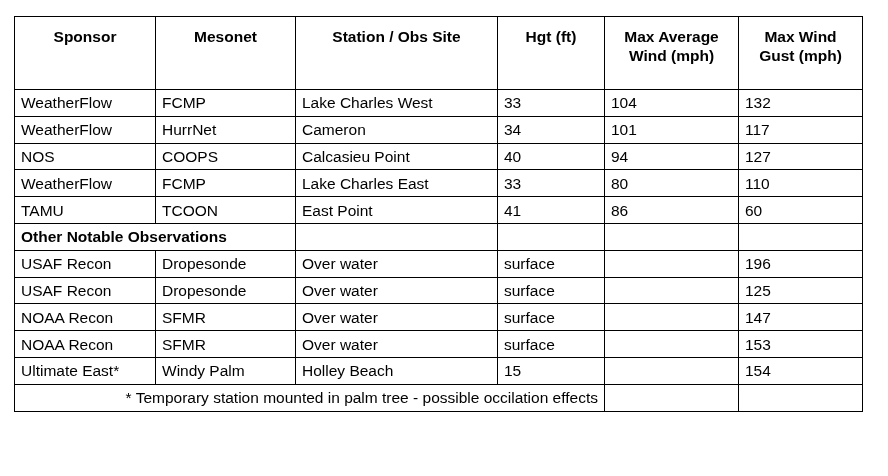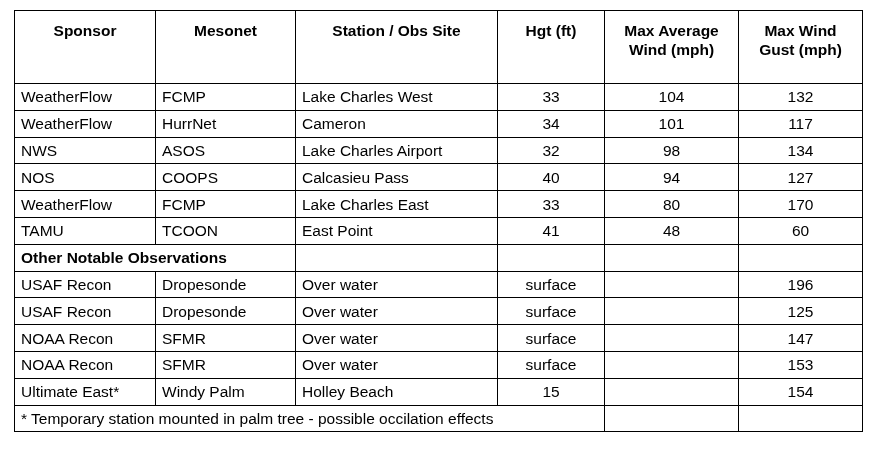--- a/index.html
+++ b/index.html
@@ -10,21 +10,21 @@
   body {
     width: 888px;
     height: 476px;
     font-family: "Liberation Sans", sans-serif;
     color: #000000;
     overflow: hidden;
   }
   #wind-table-wrap {
     position: absolute;
     left: 14px;
-    top: 10px;
+    top: 16px;
     width: 848px;
   }
   table.wind-table {
     border-collapse: collapse;
     table-layout: fixed;
     width: 848px;
     background: #ffffff;
   }
   table.wind-table td,
   table.wind-table th {
@@ -52,28 +52,28 @@
     height: 26.8px;
   }
   .col-sponsor  { width: 141px; }
   .col-mesonet  { width: 140px; }
   .col-station  { width: 202px; }
   .col-hgt      { width: 107px; }
   .col-avg      { width: 134px; }
   .col-gust     { width: 124px; }
 
   .t-left   { text-align: left; margin-top: 33px; }
-  .t-center { text-align: center; }
+  .t-center { text-align: left; }
   .section-row td.section-label {
     font-weight: bold;
     text-align: left;
     margin-top: 11px;
   }
   .footnote-row td.footnote-cell {
-    text-align: left;
+    text-align: right;
   }
 </style>
 </head>
 <body>
 
 <div id="wind-table-wrap">
   <table class="wind-table">
     <colgroup>
       <col class="col-sponsor">
       <col class="col-mesonet">
@@ -110,49 +110,41 @@
       </tr>
       <tr>
         <td class="t-left">WeatherFlow</td>
         <td class="t-left">HurrNet</td>
         <td class="t-left">Cameron</td>
         <td class="t-center">34</td>
         <td class="t-center">101</td>
         <td class="t-center">117</td>
       </tr>
       <tr>
-        <td class="t-left">NWS</td>
-        <td class="t-left">ASOS</td>
-        <td class="t-left">Lake Charles Airport</td>
-        <td class="t-center">32</td>
-        <td class="t-center">98</td>
-        <td class="t-center">134</td>
-      </tr>
-      <tr>
         <td class="t-left">NOS</td>
         <td class="t-left">COOPS</td>
-        <td class="t-left">Calcasieu Pass</td>
+        <td class="t-left">Calcasieu Point</td>
         <td class="t-center">40</td>
         <td class="t-center">94</td>
         <td class="t-center">127</td>
       </tr>
       <tr>
         <td class="t-left">WeatherFlow</td>
         <td class="t-left">FCMP</td>
         <td class="t-left">Lake Charles East</td>
         <td class="t-center">33</td>
         <td class="t-center">80</td>
-        <td class="t-center">170</td>
+        <td class="t-center">110</td>
       </tr>
       <tr>
         <td class="t-left">TAMU</td>
         <td class="t-left">TCOON</td>
         <td class="t-left">East Point</td>
         <td class="t-center">41</td>
-        <td class="t-center">48</td>
+        <td class="t-center">86</td>
         <td class="t-center">60</td>
       </tr>
 
       <tr class="section-row">
         <td class="section-label" colspan="2">Other  Notable Observations</td>
         <td></td>
         <td></td>
         <td></td>
         <td></td>
       </tr>

